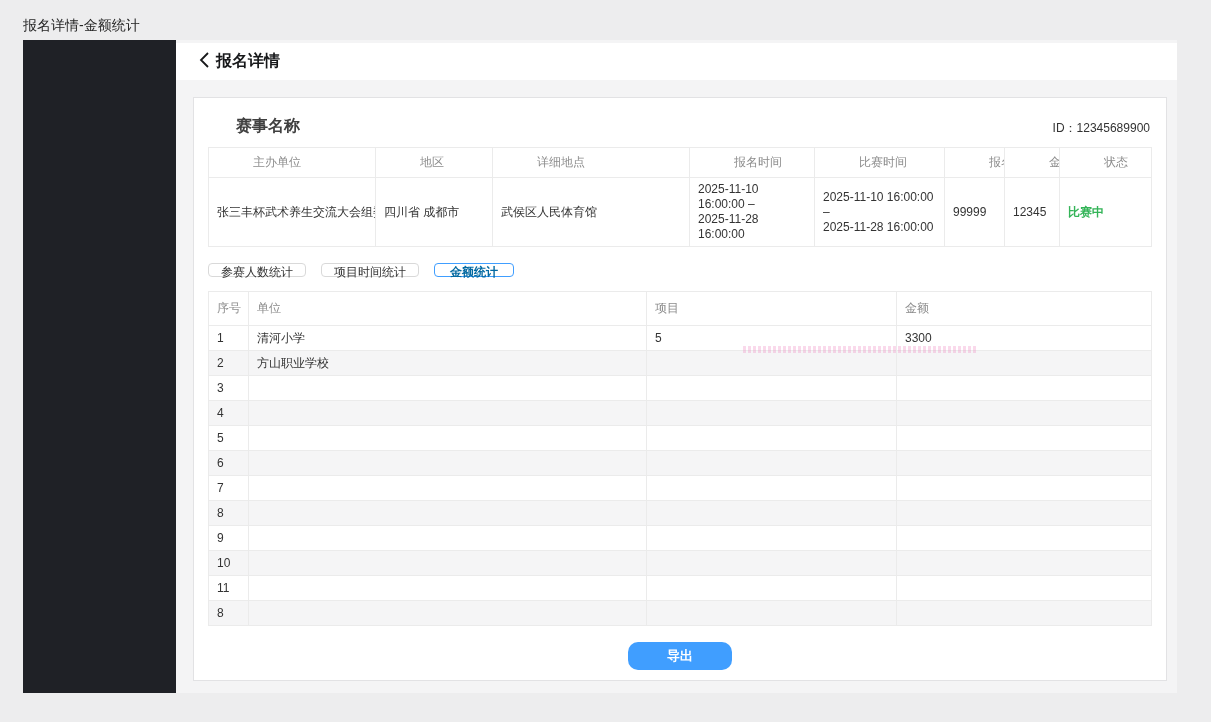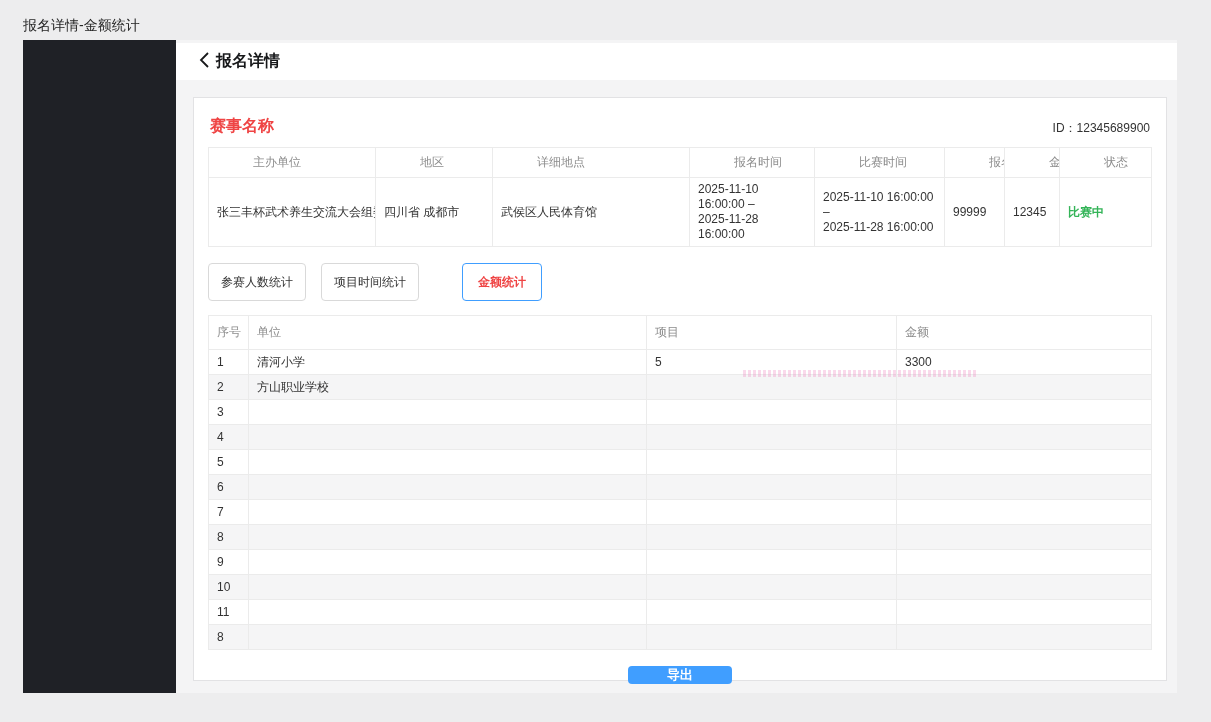--- a/index.html
+++ b/index.html
@@ -42,62 +42,62 @@
     width:974px; height:584px;
     background:#ffffff;
     border:1px solid #e2e2e4;
     padding:12px 14px 10px 14px;
   }
   
   .event-head {
     display:flex; align-items:flex-end; justify-content:space-between;
     padding:6px 2px 10px 2px;
   }
-  .event-head h2 { font-size:16px; font-weight:bold; color:#ef4444; }
+  .event-head h2 { font-size:16px; font-weight:bold; color:#404040;margin-left:26px; }
   .event-id { font-size:12px; color:#333; }
   
   table { border-collapse:collapse; width:100%; table-layout:fixed; }
   th, td {
     border:1px solid #ebebeb;
     font-size:12px; font-weight:normal;
     text-align:left; padding:4px 8px;
     overflow:hidden; white-space:nowrap;
   }
   th { color:#8c8c8c; }
   td { color:#333; }
   .event-table th { height:30px;padding-left:44px; }
   .event-table td { height:40px; }
   .event-table .twoline { white-space:normal; line-height:15px; }
   .status-green { color:#34b458; font-weight:bold; }
   
   .tabs { display:flex; gap:15px; margin-top:16px; }
   .tab-btn {
-    min-width:80px; height:38px; padding:0 12px;
+    min-width:80px; height:14px; padding:0 12px;
     background:#fff; border:1px solid #d9d9d9; border-radius:4px;
     font-size:12px; color:#333; cursor:pointer;
     font-family:inherit;
   }
-  .tab-btn.active { border-color:#409eff; color:#ef4444; font-weight:bold;margin-left:28px; }
+  .tab-btn.active { border-color:#409eff; color:#0369a1; font-weight:bold; }
   
   .stats-wrap { position:relative; margin-top:14px; }
   .stats-table th { height:34px; }
   .stats-table td { height:25px; padding:3px 8px; }
   .stats-table tbody tr:nth-of-type(even) td { background:#f5f5f6; }
   .watermark {
     position:absolute; left:535px; top:55px;
     width:235px; height:7px;
     background:repeating-linear-gradient(90deg,
       rgba(238,130,190,0.55) 0 3px, rgba(238,130,190,0) 3px 5px);
     opacity:0.55; pointer-events:none;
   }
   
   .export-row { display:flex; justify-content:center; margin-top:16px; }
   .export-btn {
-    width:104px; height:18px;
-    background:#409eff; border:none; border-radius:4px;
+    width:104px; height:28px;
+    background:#409eff; border:none; border-radius:10px;
     color:#fff; font-size:13px; font-weight:bold; cursor:pointer;
     font-family:inherit;
     text-align:center;
   }
 </style>
 </head>
 <body>
 
 <div class="top-label">报名详情-金额统计</div>
 

